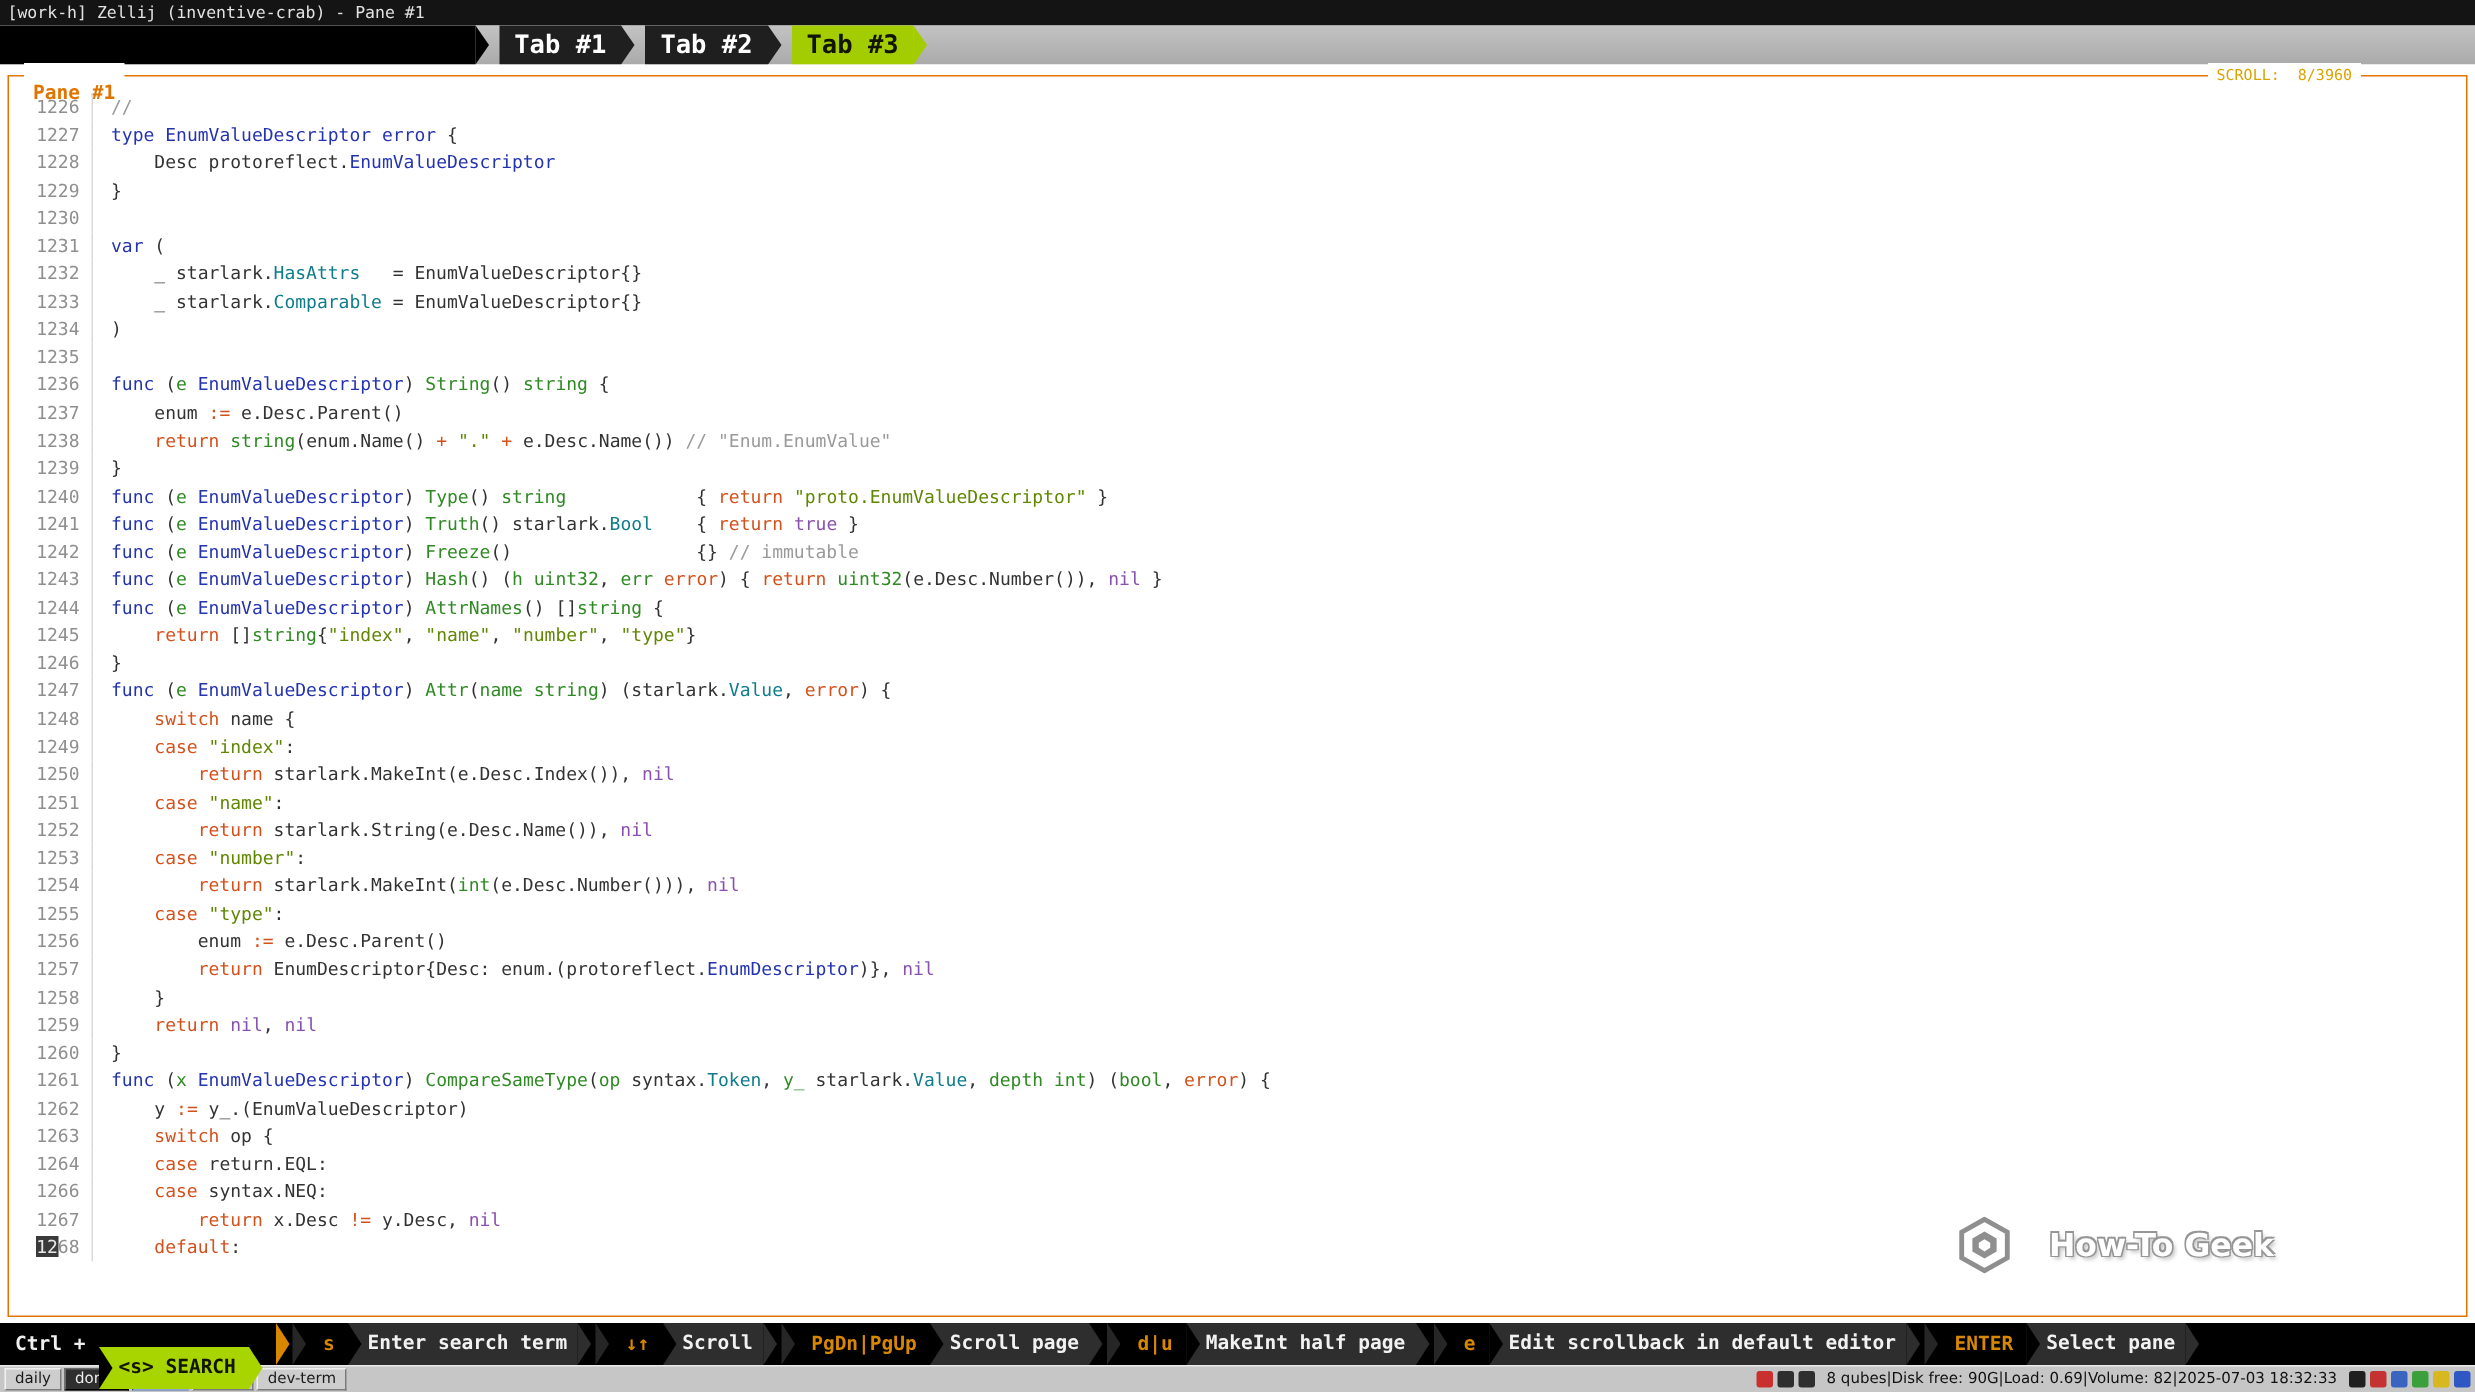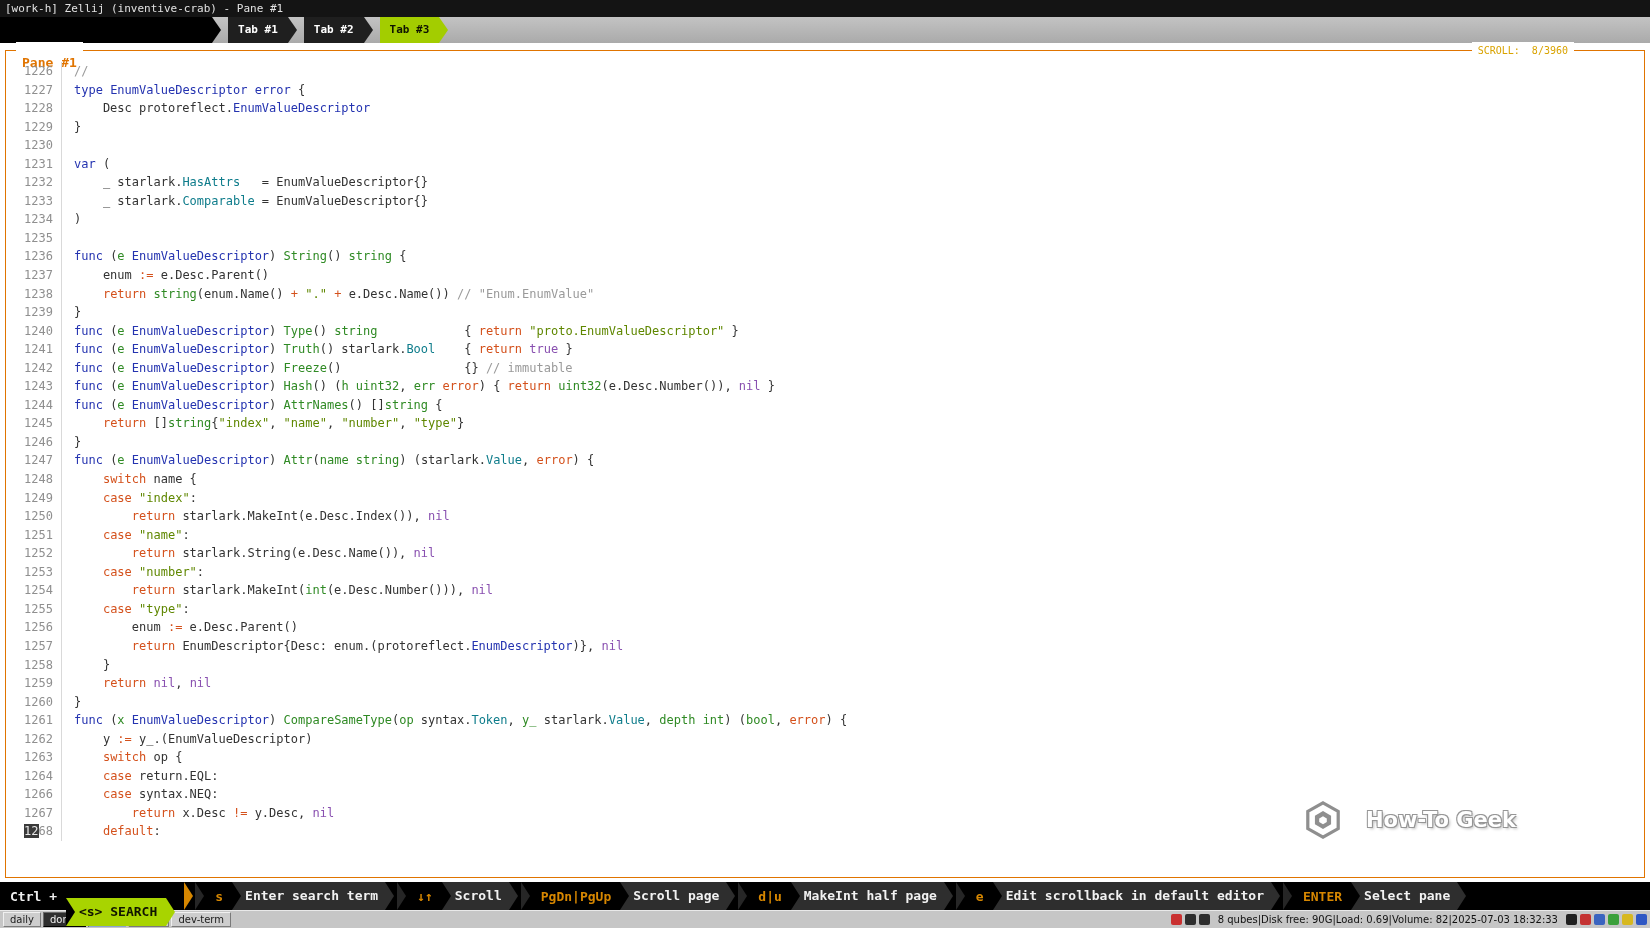--- a/index.html
+++ b/index.html
@@ -4,21 +4,21 @@
 <style>
   * { margin:0; padding:0; box-sizing:border-box; }
   html,body { width:1650px; height:928px; overflow:hidden; }
   body { font-family:"DejaVu Sans Mono", monospace; background:#fff; }
   .screen { width:1650px; height:928px; display:flex; flex-direction:column; background:#fff; }
 
   
   .titlebar { height:17px; background:#141414; color:#e2e2e2; font-size:11px; line-height:17px; padding-left:5px; flex:none; }
 
   
-  .tabbar { height:26px; background:linear-gradient(#c3c3c3,#aaaaaa); display:flex; align-items:stretch; font-size:11px; font-weight:bold; flex:none; }
+  .tabbar { height:26px; background:linear-gradient(#c3c3c3,#aaaaaa); display:flex; align-items:stretch; font-size:17px; font-weight:bold; flex:none; }
   .seg { position:relative; padding:0 10px; line-height:26px; margin-right:16px; white-space:pre; }
   .seg::after { content:""; position:absolute; left:100%; top:0; width:0; height:0; border:13px solid transparent; border-right:0; }
   .session { background:#000; color:#fff; }
   .session::after { border-left:9px solid #000; }
   .tab { background:#1f1f1f; color:#fff; }
   .tab::after { border-left:9px solid #1f1f1f; }
   .tab.active { background:#a3cd00; color:#101400; }
   .tab.active::after { border-left:9px solid #a3cd00; }
   #tabs { display:flex; }
 
@@ -30,21 +30,21 @@
 
   .code { position:absolute; top:11px; left:0; right:0; bottom:0; overflow:hidden; font-size:12px; }
   .crow { display:flex; height:18.55px; line-height:18.55px; white-space:pre; }
   .lnum { width:56px; flex:none; text-align:right; padding-right:8px; color:#8f8f8f; border-right:1px solid #d9d9d9; }
   .curblk { background:#3a3a3a; color:#e8e8e8; }
   .ctext { padding-left:12px; }
   .tk-k{color:#2433b0} .tk-c{color:#0e7c8b} .tk-f{color:#2f8a24} .tk-s{color:#5f8700}
   .tk-r{color:#d4511c} .tk-l{color:#8950b0} .tk-m{color:#9a9a9a} .tk-p{color:#333}
 
   
-  .watermark { position:absolute; right:128px; bottom:38px; display:flex; align-items:center; gap:24px; }
+  .watermark { position:absolute; right:128px; bottom:28px; display:flex; align-items:center; gap:24px; }
   .wm-text { font-family:"DejaVu Sans", sans-serif; font-weight:bold; font-size:21px; color:#fff;
              text-shadow:-1px -1px 0 #969696, 1px -1px 0 #969696, -1px 1px 0 #969696, 1px 1px 0 #969696, 2px 2px 3px rgba(0,0,0,.25); }
 
   
   .statusbar { height:28px; background:#000; display:flex; align-items:center; font-size:13px; font-weight:bold; color:#efefef; padding-left:8px; flex:none; }
   .sb-prefix { padding:0 9px 0 2px; white-space:pre; }
   .sb-mode { position:relative; background:#a8d400; color:#101400; height:28px; line-height:28px; padding:0 9px 0 13px; margin-right:12px; white-space:pre;margin-top:32px; }
   .sb-mode::before { content:""; position:absolute; left:0; top:0; border:14px solid transparent; border-left:9px solid #000; border-right:0; }
   .sb-mode::after { content:""; position:absolute; left:100%; top:0; border:14px solid transparent; border-left:9px solid #a8d400; border-right:0; }
   .sb-arrow { width:0; height:0; border:14px solid transparent; border-right:0; flex:none; }

